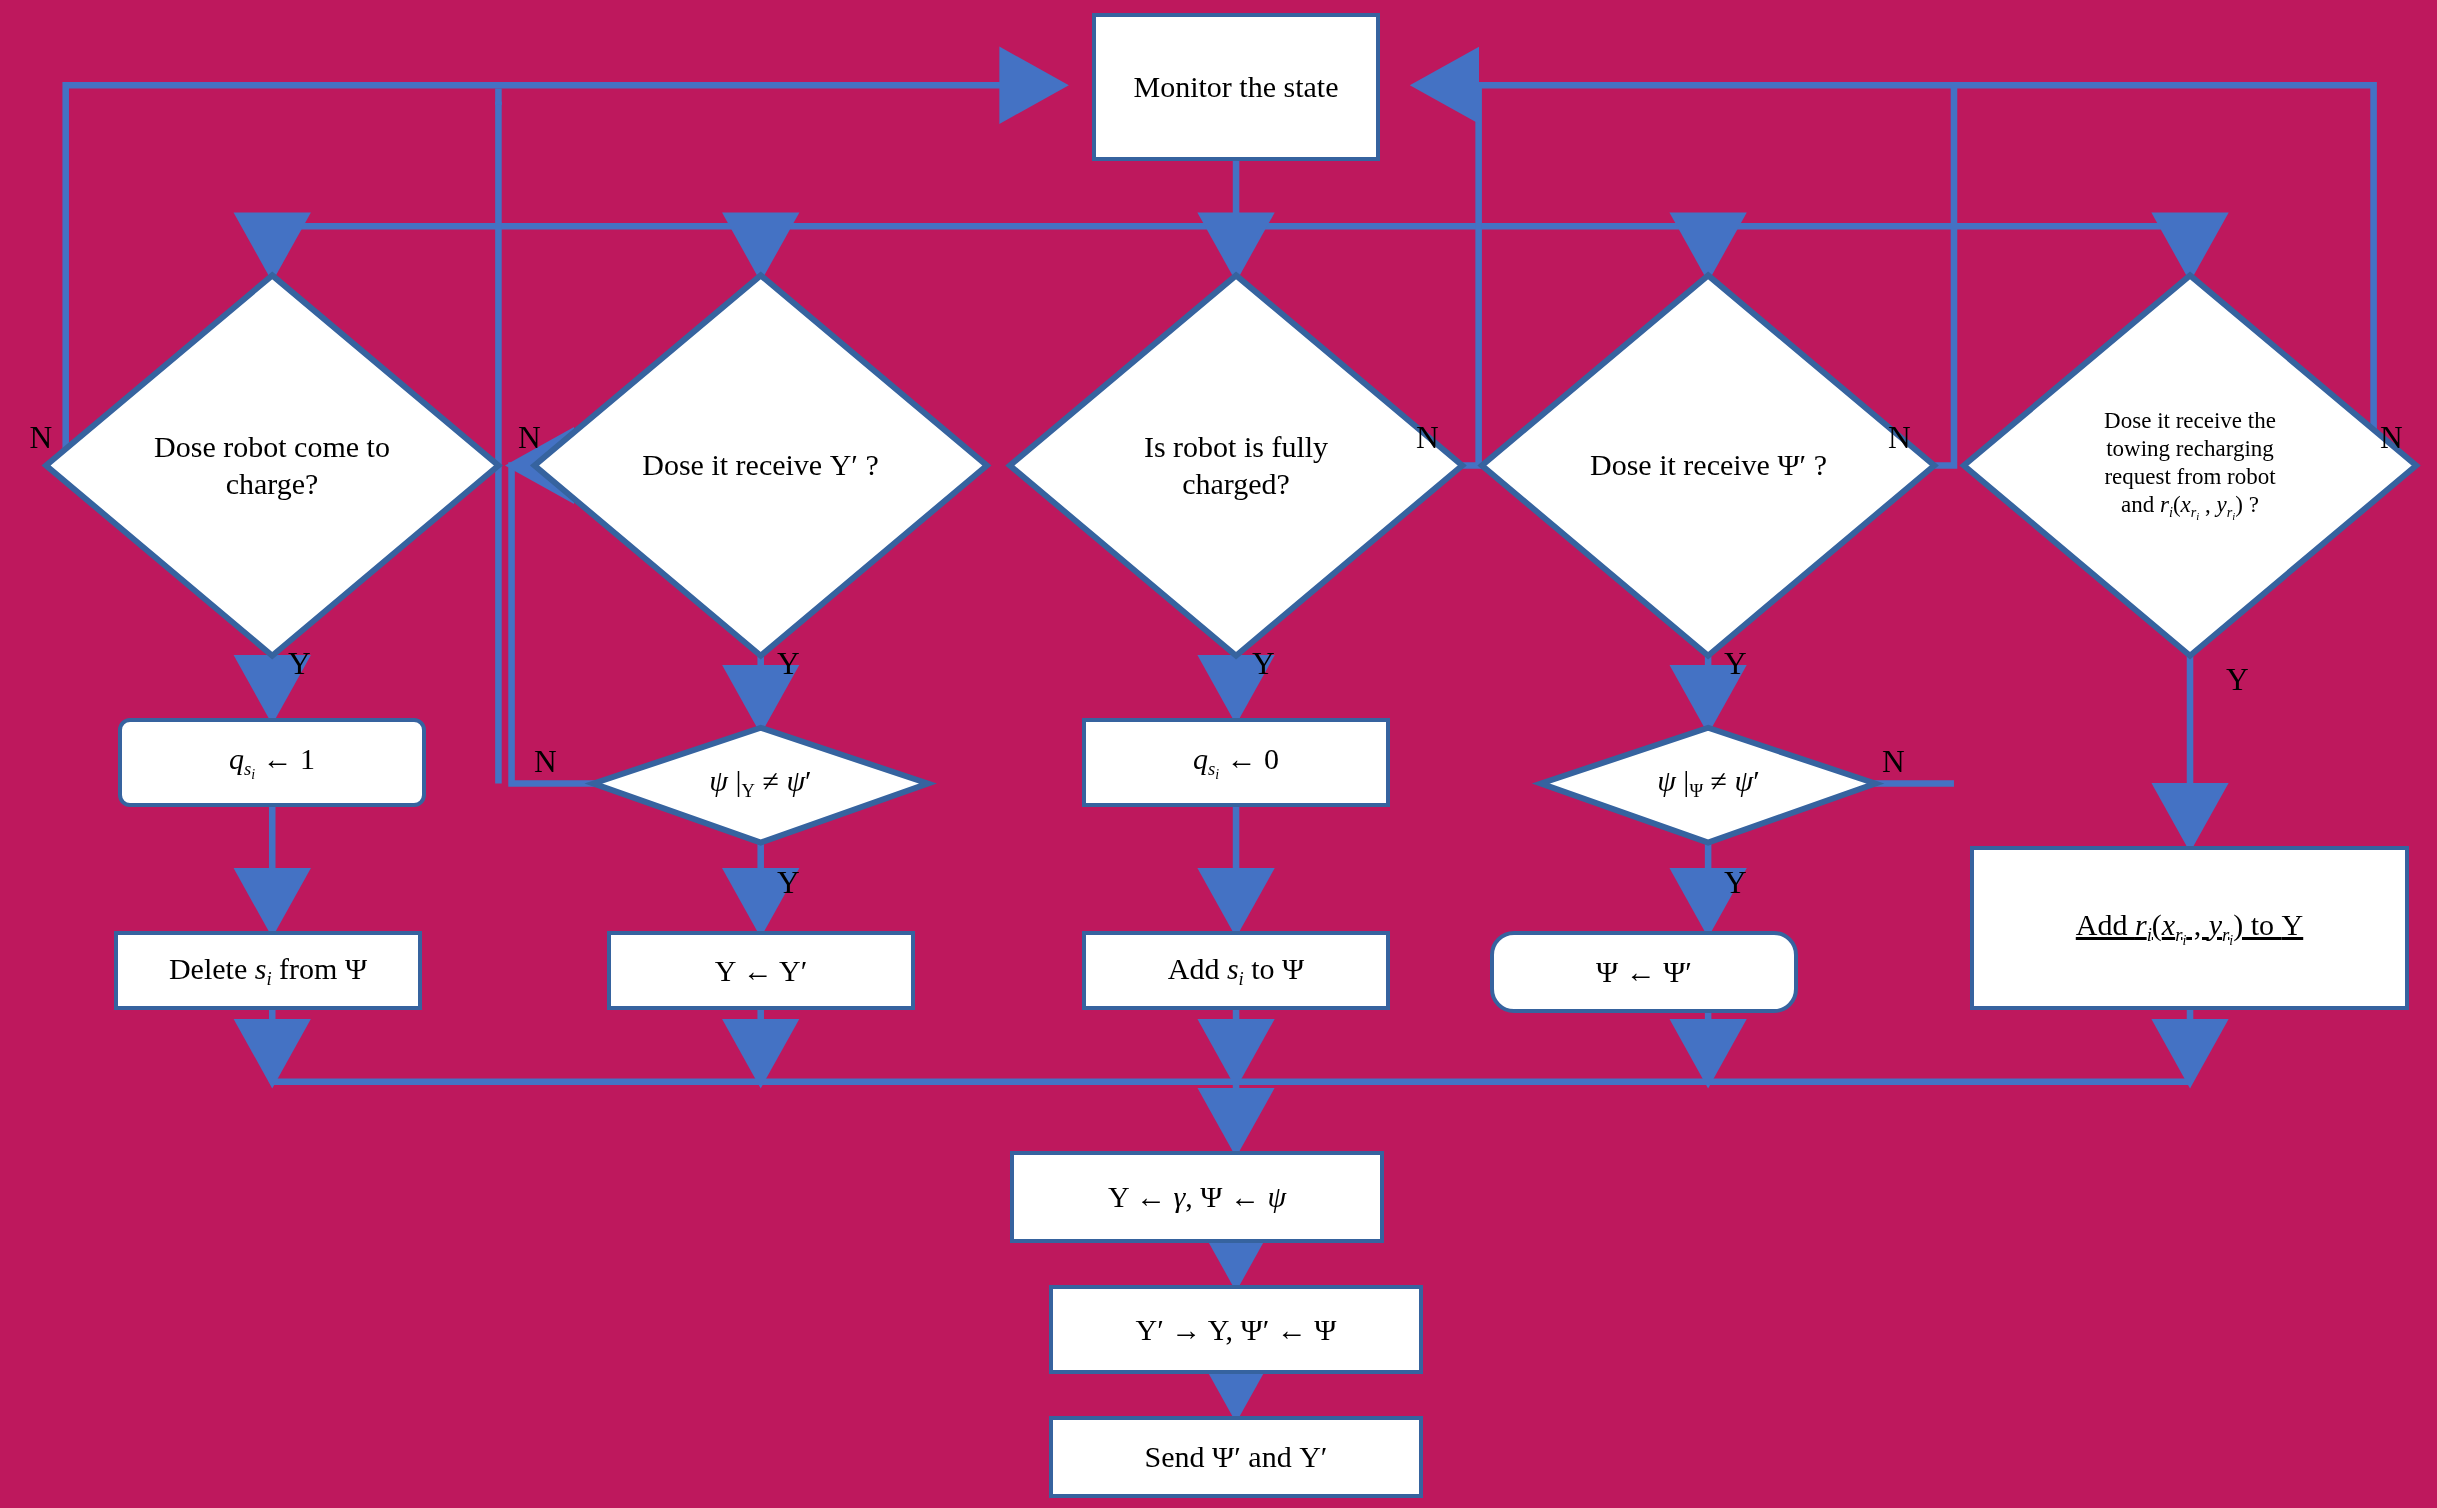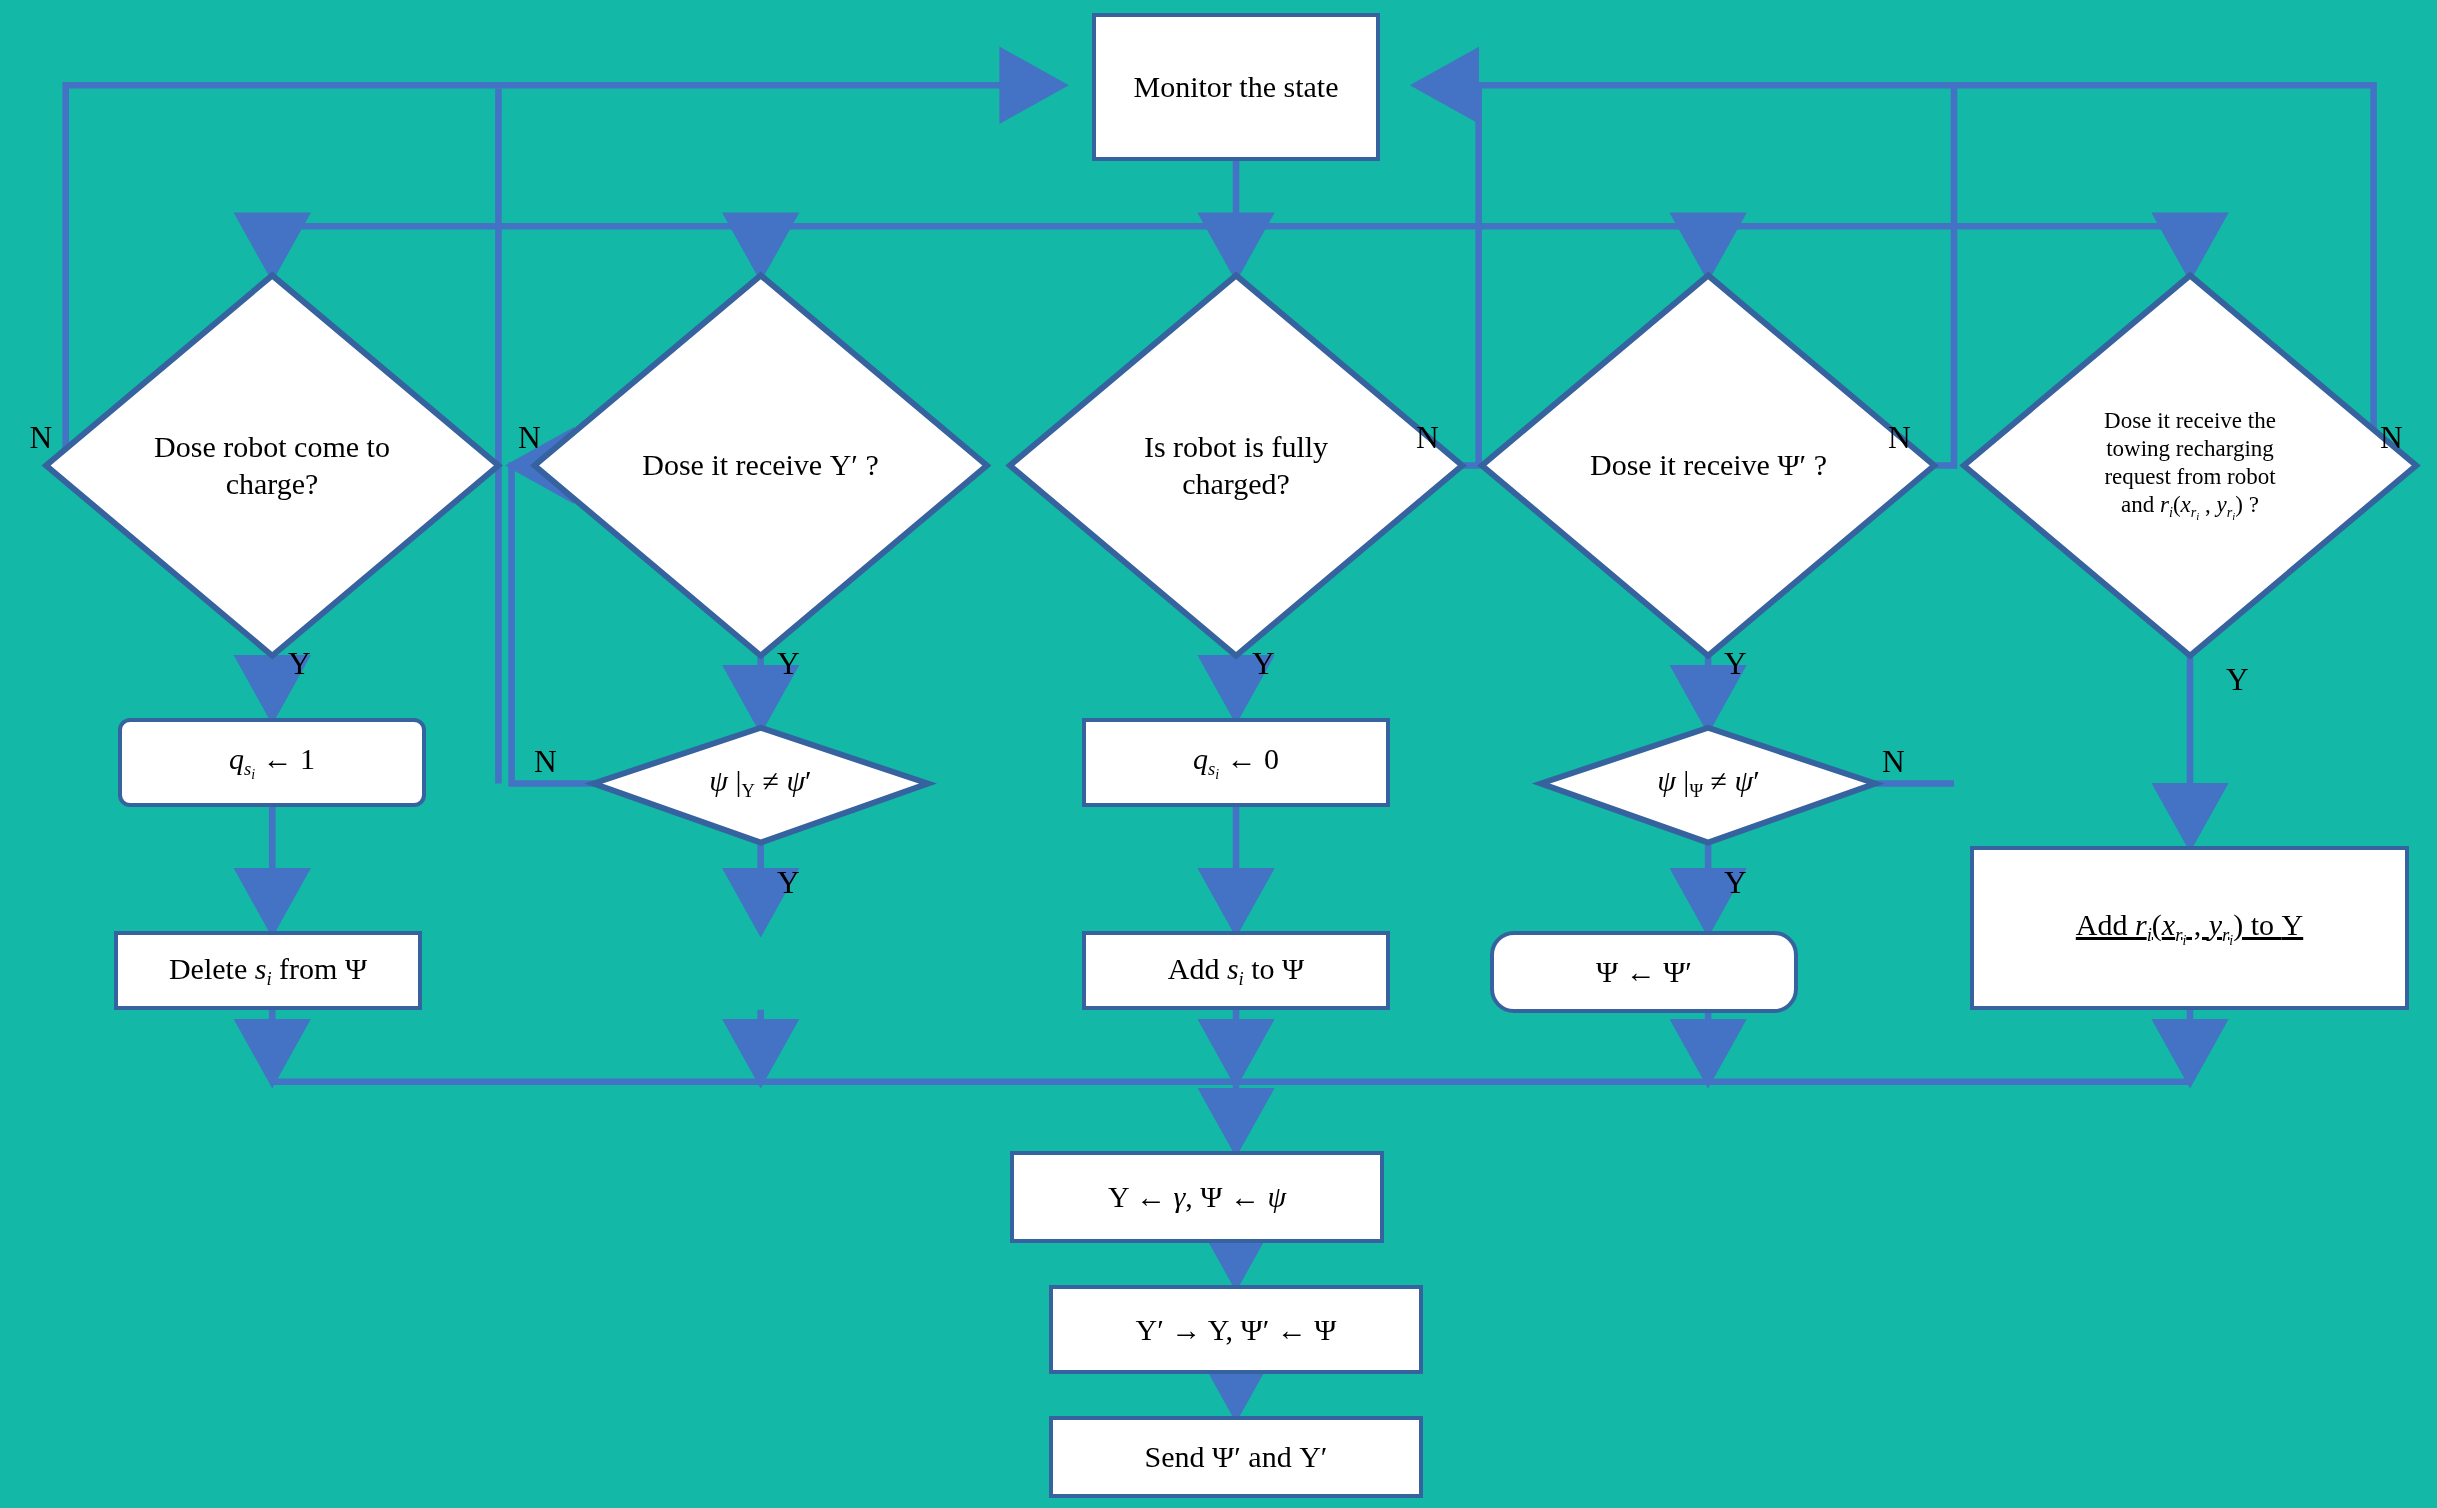--- a/index.html
+++ b/index.html
@@ -1,17 +1,17 @@
 <!DOCTYPE html>
 <html style="font-size:10.5px"><head>
 <meta charset="utf-8">
 <style>
   html,body{margin:0;padding:0;background:#ffffff;}
   body{font-family:"Liberation Serif", serif;}
-  #stage{position:relative;width:2438px;height:1508px;background:#14b8a6;overflow:hidden;}
+  #stage{position:relative;width:2438px;height:1508px;background:#be185d;overflow:hidden;}
   #wires{position:absolute;left:0;top:0;width:2438px;height:1508px;}
   .node{position:absolute;box-sizing:border-box;display:flex;align-items:center;justify-content:center;text-align:center;color:#000;}
   .proc{border:4.6px solid #36639f;background:#fff;}
   .proc .txt{font-size:30px;line-height:1.18;padding:0 6.6px;}
   .dialabel{position:absolute;display:flex;align-items:center;justify-content:center;text-align:center;color:#000;pointer-events:none;}
   .dialabel .txt{font-size:30px;line-height:1.22;}
   .dia-sm .txt{font-size:23px;}
   .yn{position:absolute;font-size:31.5px;color:#000;font-family:"Liberation Serif", serif;}
   i.v{font-style:italic;}
   sub{font-size:0.62em;vertical-align:-0.32em;font-style:italic;}
@@ -135,20 +135,23 @@
   </div>
 
   <div class="node proc" style="left:1082px;top:718px;width:308px;height:89px;">
     <span class="txt"><i class="v">q</i><sub><i class="v">s</i><sub>i</sub></sub> ← 0</span>
   </div>
 
   <div class="node proc" style="left:114px;top:931px;width:308px;height:79px;">
     <span class="txt">Delete <i class="v">s</i><sub>i</sub> from <span class="gk">Ψ</span></span>
   </div>
 
+  <div class="node proc" style="left:607px;top:931px;width:308px;height:79px;">
+    <span class="txt"><span class="gk">Υ</span> ← <span class="gk">Υ′</span></span>
+  </div>
 
   <div class="node proc" style="left:1082px;top:931px;width:308px;height:79px;">
     <span class="txt">Add <i class="v">s</i><sub>i</sub> to <span class="gk">Ψ</span></span>
   </div>
 
   <div class="node proc" style="left:1490px;top:931px;width:308px;height:82px;border-radius:24px;">
     <span class="txt"><span class="gk">Ψ</span> ← <span class="gk">Ψ′</span></span>
   </div>
 
   <div class="node proc" style="left:1970px;top:846px;width:439px;height:164px;text-decoration:underline;">

